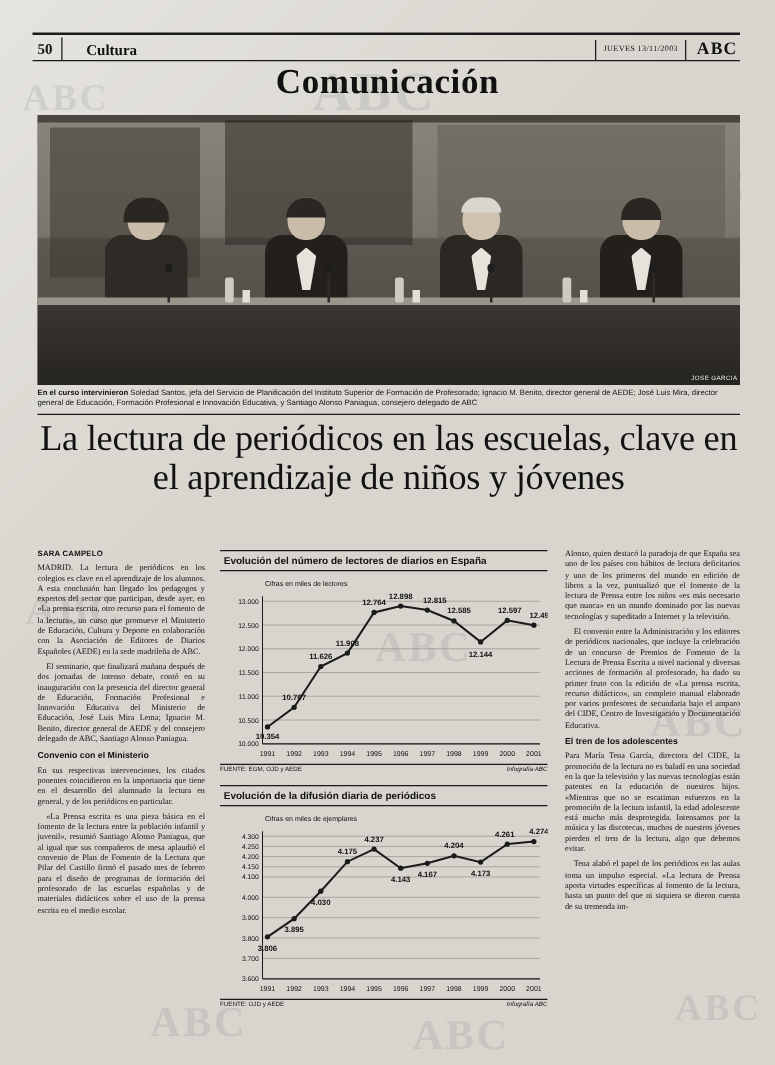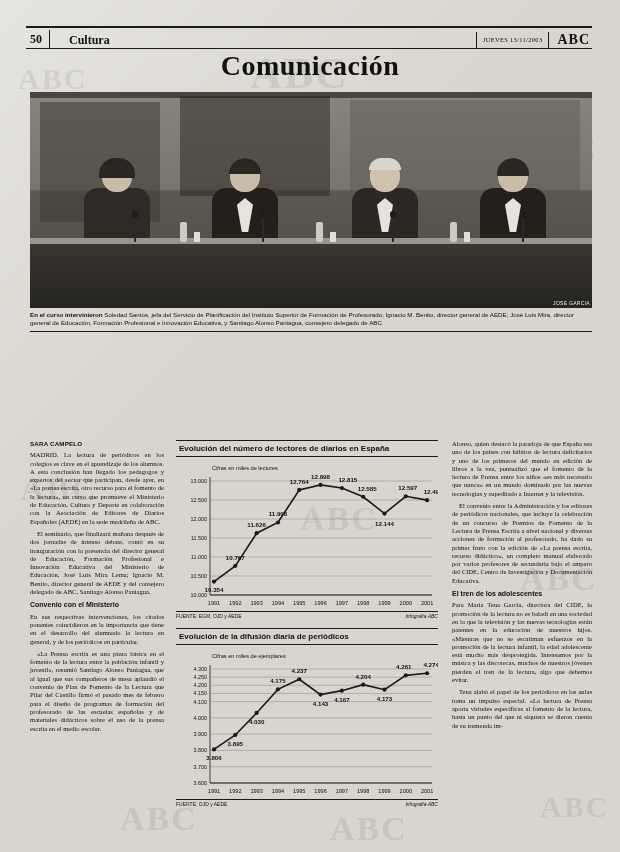--- a/index.html
+++ b/index.html
@@ -191,20 +191,21 @@
     <div class="glass" style="left:164px;"></div>
     <div class="glass" style="left:300px;"></div>
     <div class="glass" style="left:434px;"></div>
     <div class="credit">JOSE GARCIA</div>
   </div>
 
   <div class="caption">
     <b>En el curso intervinieron</b><span> Soledad Santos, jefa del Servicio de Planificación del Instituto Superior de Formación de Profesorado; Ignacio M. Benito, director general de AEDE; José Luis Mira, director general de Educación, Formación Profesional e Innovación Educativa, y Santiago Alonso Paniagua, consejero delegado de ABC</span>
   </div>
 
+  <div class="headline">La lectura de periódicos en las escuelas, clave en el aprendizaje de niños y jóvenes</div>
 
   <div class="col col1">
     <div class="byline">SARA CAMPELO</div>
     <p class="noind">MADRID. La lectura de periódicos en los colegios es clave en el aprendizaje de los alumnos. A esta conclusión han llegado los pedagogos y expertos del sector que participan, desde ayer, en «La prensa escrita, otro recurso para el fomento de la lectura», un curso que promueve el Ministerio de Educación, Cultura y Deporte en colaboración con la Asociación de Editores de Diarios Españoles (AEDE) en la sede madrileña de ABC.</p>
     <p>El seminario, que finalizará mañana después de dos jornadas de intenso debate, contó en su inauguración con la presencia del director general de Educación, Formación Profesional e Innovación Educativa del Ministerio de Educación, José Luis Mira Lema; Ignacio M. Benito, director general de AEDE y del consejero delegado de ABC, Santiago Alonso Paniagua.</p>
     <div class="subtitle">Convenio con el Ministerio</div>
     <p class="noind">En sus respectivas intervenciones, los citados ponentes coincidieron en la importancia que tiene en el desarrollo del alumnado la lectura en general, y de los periódicos en particular.</p>
     <p>«La Prensa escrita es una pieza básica en el fomento de la lectura entre la población infantil y juvenil», resumió Santiago Alonso Paniagua, que al igual que sus compañeros de mesa aplaudió el convenio de Plan de Fomento de la Lectura que Pilar del Castillo firmó el pasado mes de febrero para el diseño de programas de formación del profesorado de las escuelas españolas y de materiales didácticos sobre el uso de la prensa escrita en el medio escolar.</p>
   </div>
 

